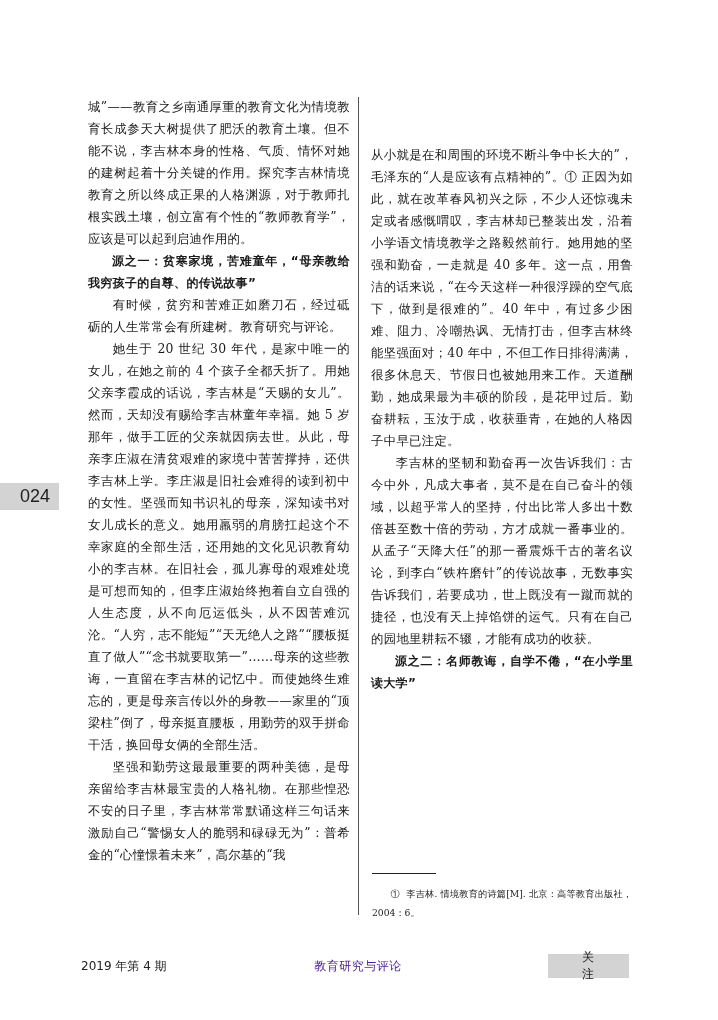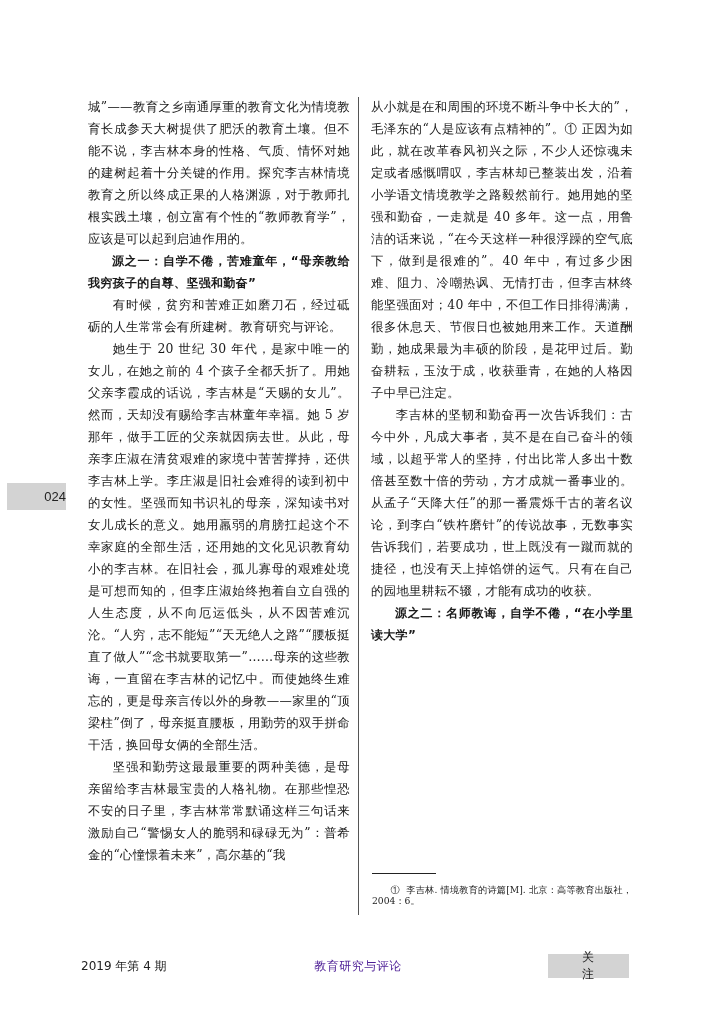--- a/index.html
+++ b/index.html
@@ -6,39 +6,39 @@
   body {
     width: 718px; height: 1020px; background: #ffffff; position: relative; overflow: hidden;
     font-family: "DejaVu Serif", "Liberation Serif", serif; color: #1a1a1a;
   }
   .col {
     position: absolute; top: 96px; width: 262px;
     font-size: 12.4px; line-height: 22px; text-align: justify; text-justify: inter-character;
     letter-spacing: 0.3px;
   }
   .col-left { left: 88px; }
-  .col-right { left: 371px; }
+  .col-right { left: 371px; margin-top: 48px; }
   .col p { margin: 0; text-indent: 2em; }
   .col p.noindent { text-indent: 0; }
   .col p.heading { font-family: "DejaVu Sans", "Liberation Sans", sans-serif; font-weight: bold; font-size: 12px; }
   .divider {
     position: absolute; left: 358px; top: 97px; width: 1px; height: 818px; background: #555;
   }
   .footnote-rule {
     position: absolute; left: 372px; top: 873px; width: 64px; height: 1px; background: #222;
   }
   .footnote {
     position: absolute; left: 372px; top: 884px; width: 260px;
-    font-size: 9.2px; line-height: 11px; text-align: justify; color: #222;
+    font-size: 9.2px; line-height: 19px; text-align: justify; color: #222;
   }
   .footnote .fn-indent { display: inline-block; width: 2em; }
   .side-tab {
     position: absolute; left: 0; top: 483px; width: 59px; height: 27px; background: #d3d3d3;
-    font-family: "Liberation Sans", "DejaVu Sans", sans-serif; font-size: 13px; color: #222;
-    display: flex; align-items: center; justify-content: flex-end; box-sizing: border-box; margin-left: 7px;
+    font-family: "Liberation Sans", "DejaVu Sans", sans-serif; font-size: 18px; color: #222;
+    display: flex; align-items: center; justify-content: flex-end; padding-right: 9px; box-sizing: border-box;
   }
   .footer-left {
     position: absolute; left: 81px; top: 958px;
     font-family: "DejaVu Sans", "Liberation Sans", sans-serif; font-size: 12px; color: #222;
   }
   .footer-center {
     position: absolute; left: 278px; top: 958px; width: 160px; text-align: center;
     font-family: "DejaVu Sans", "Liberation Sans", sans-serif; font-size: 12px; color: #4c1d95; letter-spacing: 0.5px;
   }
   .footer-tab {
@@ -49,21 +49,21 @@
 </style>
 </head>
 <body>
 
 <div class="side-tab">
   <span>024</span>
 </div>
 
 <div class="col col-left">
   <p class="noindent">城”——教育之乡南通厚重的教育文化为情境教育长成参天大树提供了肥沃的教育土壤。但不能不说，李吉林本身的性格、气质、情怀对她的建树起着十分关键的作用。探究李吉林情境教育之所以终成正果的人格渊源，对于教师扎根实践土壤，创立富有个性的“教师教育学”，应该是可以起到启迪作用的。</p>
-  <p class="heading">源之一：自学不倦，苦难童年，“母亲教给我穷孩子的自尊、坚强和勤奋”</p>
+  <p class="heading">源之一：贫寒家境，苦难童年，“母亲教给我穷孩子的自尊、的传说故事”</p>
   <p>有时候，贫穷和苦难正如磨刀石，经过砥砺的人生常常会有所建树。教育研究与评论。</p>
   <p>她生于 20 世纪 30 年代，是家中唯一的女儿，在她之前的 4 个孩子全都夭折了。用她父亲李霞成的话说，李吉林是“天赐的女儿”。然而，天却没有赐给李吉林童年幸福。她 5 岁那年，做手工匠的父亲就因病去世。从此，母亲李庄淑在清贫艰难的家境中苦苦撑持，还供李吉林上学。李庄淑是旧社会难得的读到初中的女性。坚强而知书识礼的母亲，深知读书对女儿成长的意义。她用羸弱的肩膀扛起这个不幸家庭的全部生活，还用她的文化见识教育幼小的李吉林。在旧社会，孤儿寡母的艰难处境是可想而知的，但李庄淑始终抱着自立自强的人生态度，从不向厄运低头，从不因苦难沉沦。“人穷，志不能短”“天无绝人之路”“腰板挺直了做人”“念书就要取第一”……母亲的这些教诲，一直留在李吉林的记忆中。而使她终生难忘的，更是母亲言传以外的身教——家里的“顶梁柱”倒了，母亲挺直腰板，用勤劳的双手拼命干活，换回母女俩的全部生活。</p>
   <p>坚强和勤劳这最最重要的两种美德，是母亲留给李吉林最宝贵的人格礼物。在那些惶恐不安的日子里，李吉林常常默诵这样三句话来激励自己“警惕女人的脆弱和碌碌无为”：普希金的“心憧憬着未来”，高尔基的“我</p>
 </div>
 
 <div class="divider"></div>
 
 <div class="col col-right">
   <p class="noindent">从小就是在和周围的环境不断斗争中长大的”，毛泽东的“人是应该有点精神的”。① 正因为如此，就在改革春风初兴之际，不少人还惊魂未定或者感慨喟叹，李吉林却已整装出发，沿着小学语文情境教学之路毅然前行。她用她的坚强和勤奋，一走就是 40 多年。这一点，用鲁洁的话来说，“在今天这样一种很浮躁的空气底下，做到是很难的”。40 年中，有过多少困难、阻力、冷嘲热讽、无情打击，但李吉林终能坚强面对；40 年中，不但工作日排得满满，很多休息天、节假日也被她用来工作。天道酬勤，她成果最为丰硕的阶段，是花甲过后。勤奋耕耘，玉汝于成，收获垂青，在她的人格因子中早已注定。</p>
   <p>李吉林的坚韧和勤奋再一次告诉我们：古今中外，凡成大事者，莫不是在自己奋斗的领域，以超乎常人的坚持，付出比常人多出十数倍甚至数十倍的劳动，方才成就一番事业的。从孟子“天降大任”的那一番震烁千古的著名议论，到李白“铁杵磨针”的传说故事，无数事实告诉我们，若要成功，世上既没有一蹴而就的捷径，也没有天上掉馅饼的运气。只有在自己的园地里耕耘不辍，才能有成功的收获。</p>

